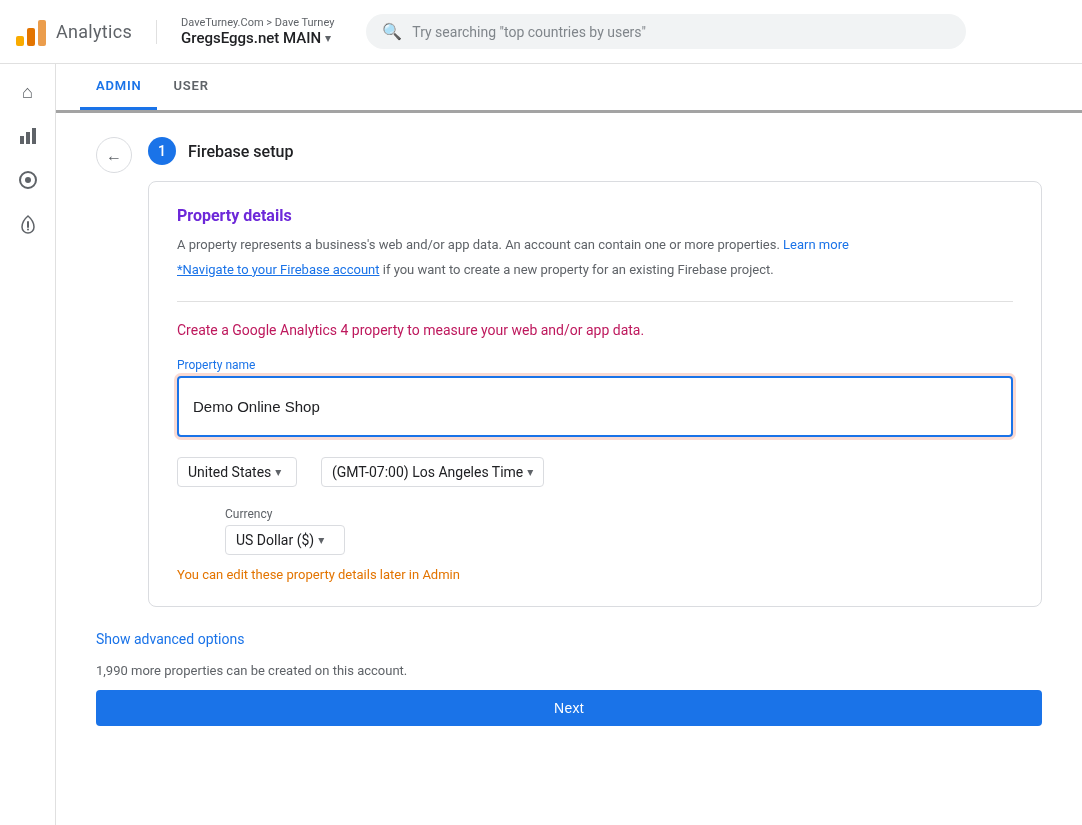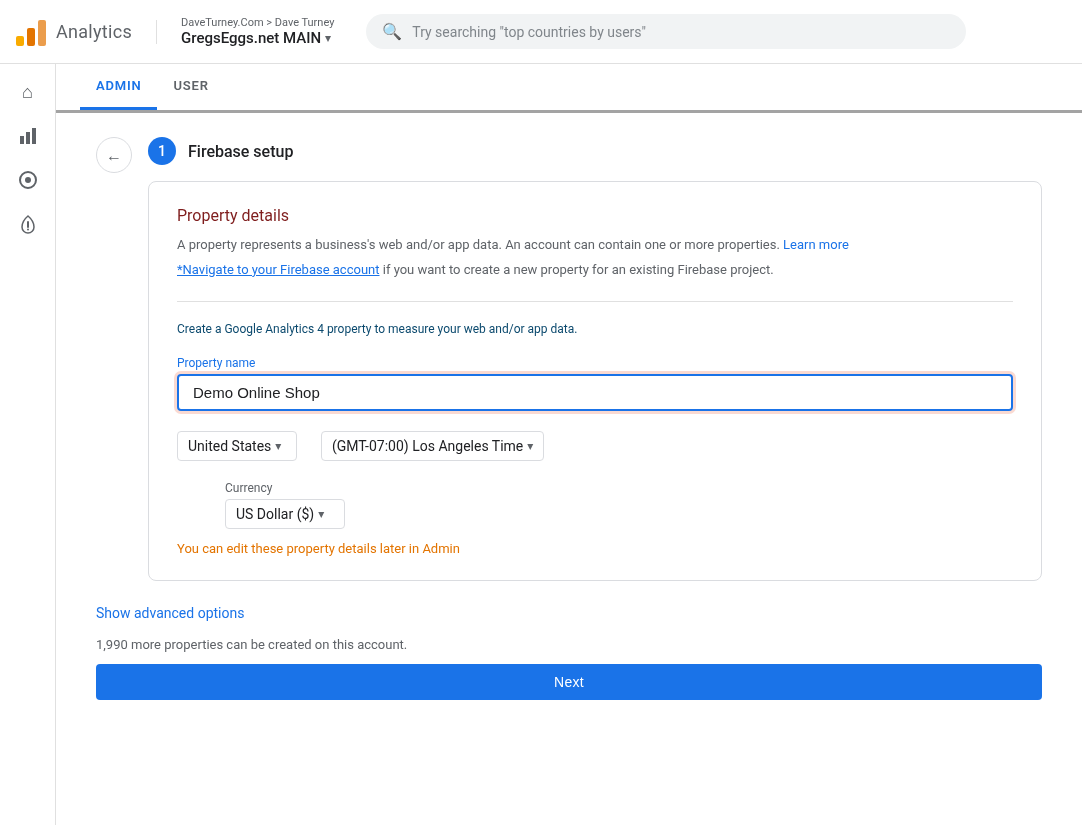--- a/index.html
+++ b/index.html
@@ -213,22 +213,22 @@
 
     
     .card {
       border: 1px solid #dadce0;
       border-radius: 8px;
       padding: 24px 28px;
       background: #fff;
     }
     .card-title {
       font-size: 16px;
-      font-weight: 400;
-      color: #7f1d1d;
+      font-weight: 700;
+      color: #6d28d9;
       margin-bottom: 10px;
     }
     .card-desc {
       font-size: 13px;
       color: #5f6368;
       line-height: 1.6;
       margin-bottom: 4px;
     }
     .card-link {
       color: #1a73e8;
@@ -239,22 +239,22 @@
       color: #1a73e8;
       text-decoration: underline;
       font-size: 13px;
     }
     .card-divider {
       border: none;
       border-top: 1px solid #e0e0e0;
       margin: 20px 0;
     }
     .ga4-note {
-      font-size: 12px;
-      color: #0c4a6e;
+      font-size: 14px;
+      color: #be185d;
       margin-bottom: 20px;
     }
 
     
     .form-field {
       margin-bottom: 20px;
     }
     .field-label {
       font-size: 12px;
       color: #1a73e8;
@@ -266,21 +266,21 @@
       align-items: center;
       border: 2px solid #1a73e8;
       border-radius: 4px;
       outline: 3px solid #e8472033;
     }
     .property-name-input {
       flex: 1;
       border: none;
       outline: none;
       font-size: 15px;
-      padding: 8px 14px;
+      padding: 20px 14px;
       color: #202124;
       background: transparent;
       min-width: 0;
     }
 
     
     .tz-row {
       display: flex;
       align-items: center;
       gap: 24px;

